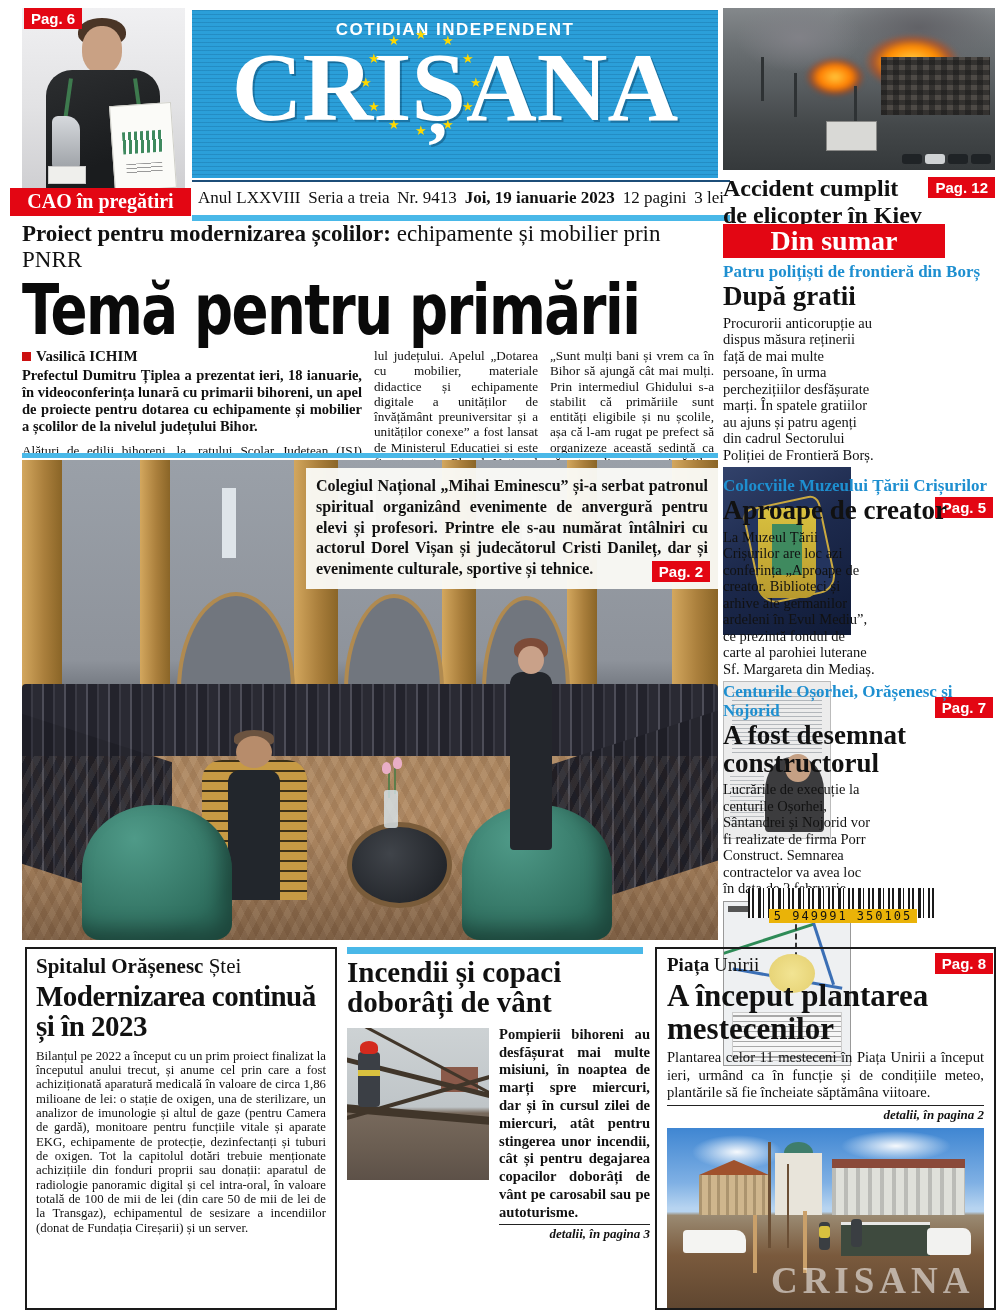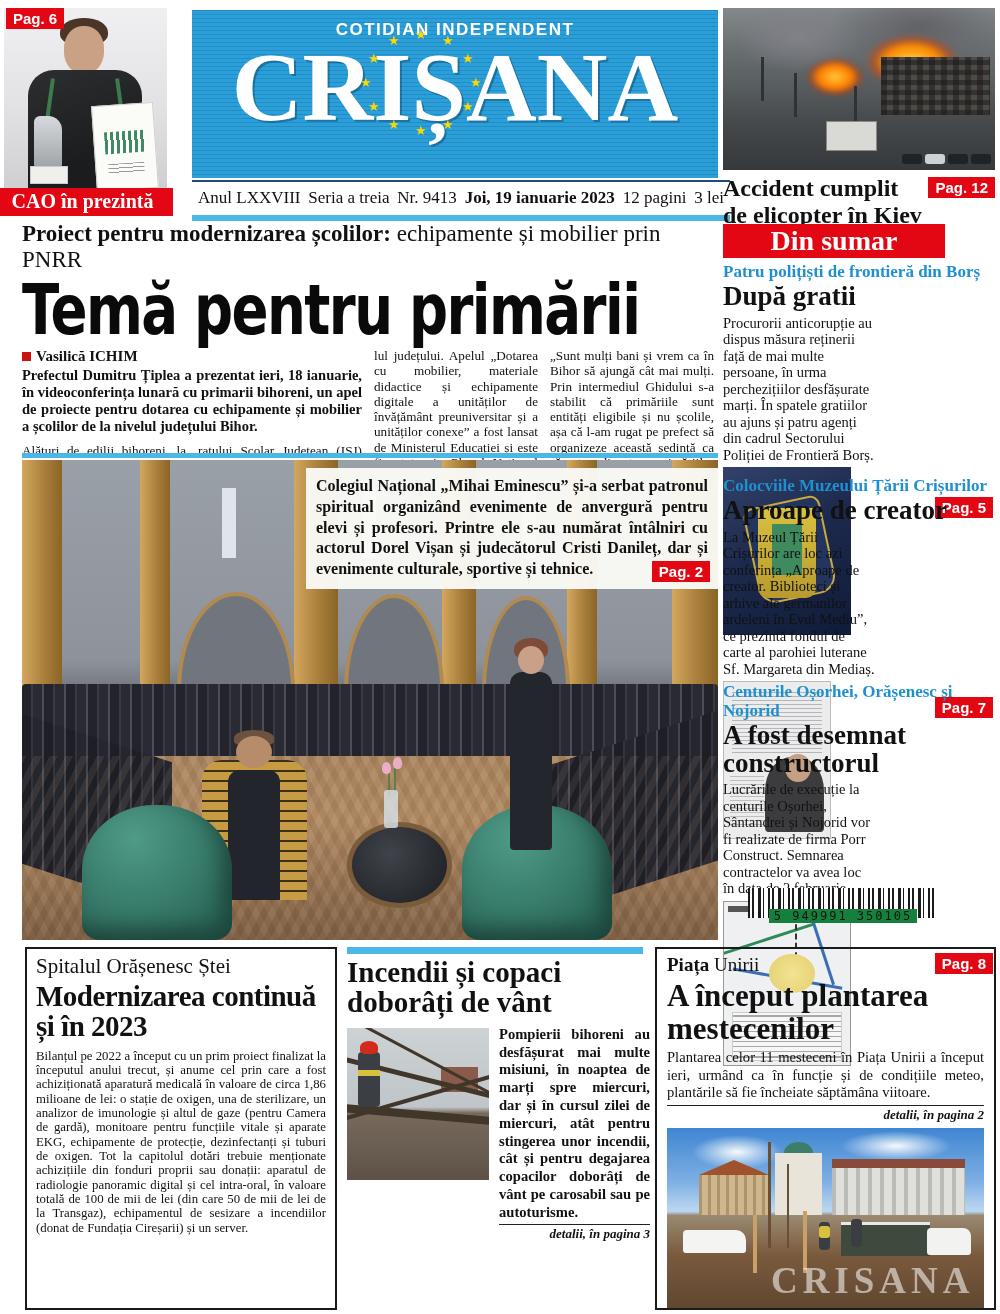--- a/index.html
+++ b/index.html
@@ -3,21 +3,21 @@
 <meta charset="utf-8">
 <style>
   html,body{margin:0;padding:0;background:#f2f2f2;}
   .page{position:relative;width:1000px;height:1314px;background:#fff;margin:0 auto;
         font-family:"Liberation Serif",serif;color:#111;overflow:hidden;}
   .badge{display:inline-block;background:#e30613;color:#fff;font-family:"Liberation Sans",sans-serif;
          font-weight:bold;font-size:14px;padding:2px 7px;line-height:1.15;}
   .cont{border-top:1.5px solid #222;margin-top:3px;padding-top:1px;font-style:italic;font-weight:bold;
         font-size:13px;text-align:right;}
   
-  .promo{position:absolute;left:4px;top:6px;width:163px;height:210px;}
+  .promo{position:absolute;left:22px;top:6px;width:163px;height:210px;}
   .photo-athlete{position:absolute;left:0;top:2px;right:0;bottom:28px;overflow:hidden;
      background:linear-gradient(180deg,#f0f0f2 0%,#e2e2e4 55%,#cfcfd2 100%);}
   .ath-hair{position:absolute;left:56px;top:10px;width:48px;height:28px;background:#4a3526;border-radius:50% 50% 42% 42%;}
   .ath-head{position:absolute;left:60px;top:18px;width:40px;height:48px;background:#c9a184;border-radius:46%;}
   .ath-torso{position:absolute;left:24px;top:62px;width:114px;height:122px;border-radius:26px 26px 0 0;
      background:linear-gradient(160deg,#2c2e30 0%,#1a1c1e 70%);}
   .ath-trim{position:absolute;left:40px;top:70px;width:4px;height:100px;background:#3e7a4e;transform:rotate(8deg);}
   .ath-trim2{position:absolute;left:118px;top:70px;width:4px;height:100px;background:#3e7a4e;transform:rotate(-8deg);}
   .ath-cert{position:absolute;left:90px;top:96px;width:60px;height:84px;background:#fbfbf8;border:1px solid #cfcfc9;
      transform:rotate(-4deg);}
@@ -150,26 +150,26 @@
   .mp-blue2{position:absolute;left:48%;top:28%;width:60%;height:3px;background:#3b6fb5;transform:rotate(72deg);}
   .mp-dash{position:absolute;left:56%;top:8%;height:44%;border-left:2px dashed #333;}
   .mp-blob{position:absolute;left:36%;top:32%;width:36%;height:24%;border-radius:50%;
      background:radial-gradient(circle,#f2e493,#e4cf6f);}
   .mp-legend{position:absolute;left:6%;right:6%;bottom:4px;height:30%;background:#f7f7f7;border:1px solid #ccc;
      background-image:repeating-linear-gradient(180deg,#a8a8a8 0 1px,transparent 1px 5px);background-origin:content-box;padding:3px;box-sizing:border-box;}
   
   .barcode{position:absolute;left:748px;top:888px;width:190px;}
   .bars{height:30px;background:repeating-linear-gradient(90deg,#1a1a1a 0 2px,#fff 2px 4px,#1a1a1a 4px 6px,#fff 6px 10px,#1a1a1a 10px 13px,#fff 13px 15px,#1a1a1a 15px 16px,#fff 16px 20px);}
   .digits{font-family:"DejaVu Sans Mono",monospace;font-size:12px;letter-spacing:2px;text-align:center;
-     background:#15803d;width:fit-content;margin:-9px auto 0;padding:0 5px;position:relative;}
+     background:#eab308;width:fit-content;margin:-9px auto 0;padding:0 5px;position:relative;}
   
   .box-left{position:absolute;left:25px;top:947px;width:312px;height:363px;border:2px solid #1a1a1a;
      padding:5px 9px;box-sizing:border-box;overflow:hidden;}
   .bl-kicker{font-size:21px;}
-  .bl-kicker .b{font-weight:normal;}
+  .bl-kicker .b{font-weight:bold;}
   .bl-title{font-weight:bold;font-size:29px;line-height:1.03;margin:3px 0 5px;letter-spacing:-.5px;}
   .bl-lead{font-weight:bold;font-size:13.8px;text-align:justify;line-height:1.16;}
   .bl-body{font-size:12.8px;text-align:justify;line-height:1.12;margin-top:7px;}
   .col-mid{position:absolute;left:347px;top:947px;width:303px;}
   .mid-bar{height:7px;width:296px;background:#49b8e8;margin-bottom:4px;}
   .mid-kicker{font-size:22px;line-height:1.12;}
   .mid-kicker .b{font-weight:bold;}
   .mid-title{font-weight:bold;font-size:29px;line-height:1.03;margin:4px 0 8px;}
   .mid-row{position:relative;min-height:158px;}
   .photo-fire{position:absolute;left:0;top:2px;width:142px;height:152px;overflow:hidden;
@@ -222,21 +222,21 @@
       <div class="ath-trim"></div>
       <div class="ath-trim2"></div>
       <div class="ath-trophy"></div>
       <div class="ath-trophy-base"></div>
       <div class="ath-cert">
         <div class="ath-cert-band"></div>
         <div class="ath-cert-line"></div>
       </div>
     </div>
     <div class="badge promo-badge">Pag. 6</div>
-    <div class="promo-caption">CAO în prezintă</div>
+    <div class="promo-caption">CAO în pregătiri</div>
   </div>
 
   <div class="masthead">
     <div class="tagline">COTIDIAN INDEPENDENT</div>
     <div class="mast-title">CRIȘANA</div>
     <div class="stars">
       <span style="left:53px;top:0">★</span>
         <span style="left:80px;top:6px">★</span>
       <span style="left:100px;top:24px">★</span>
         <span style="left:108px;top:48px">★</span>

